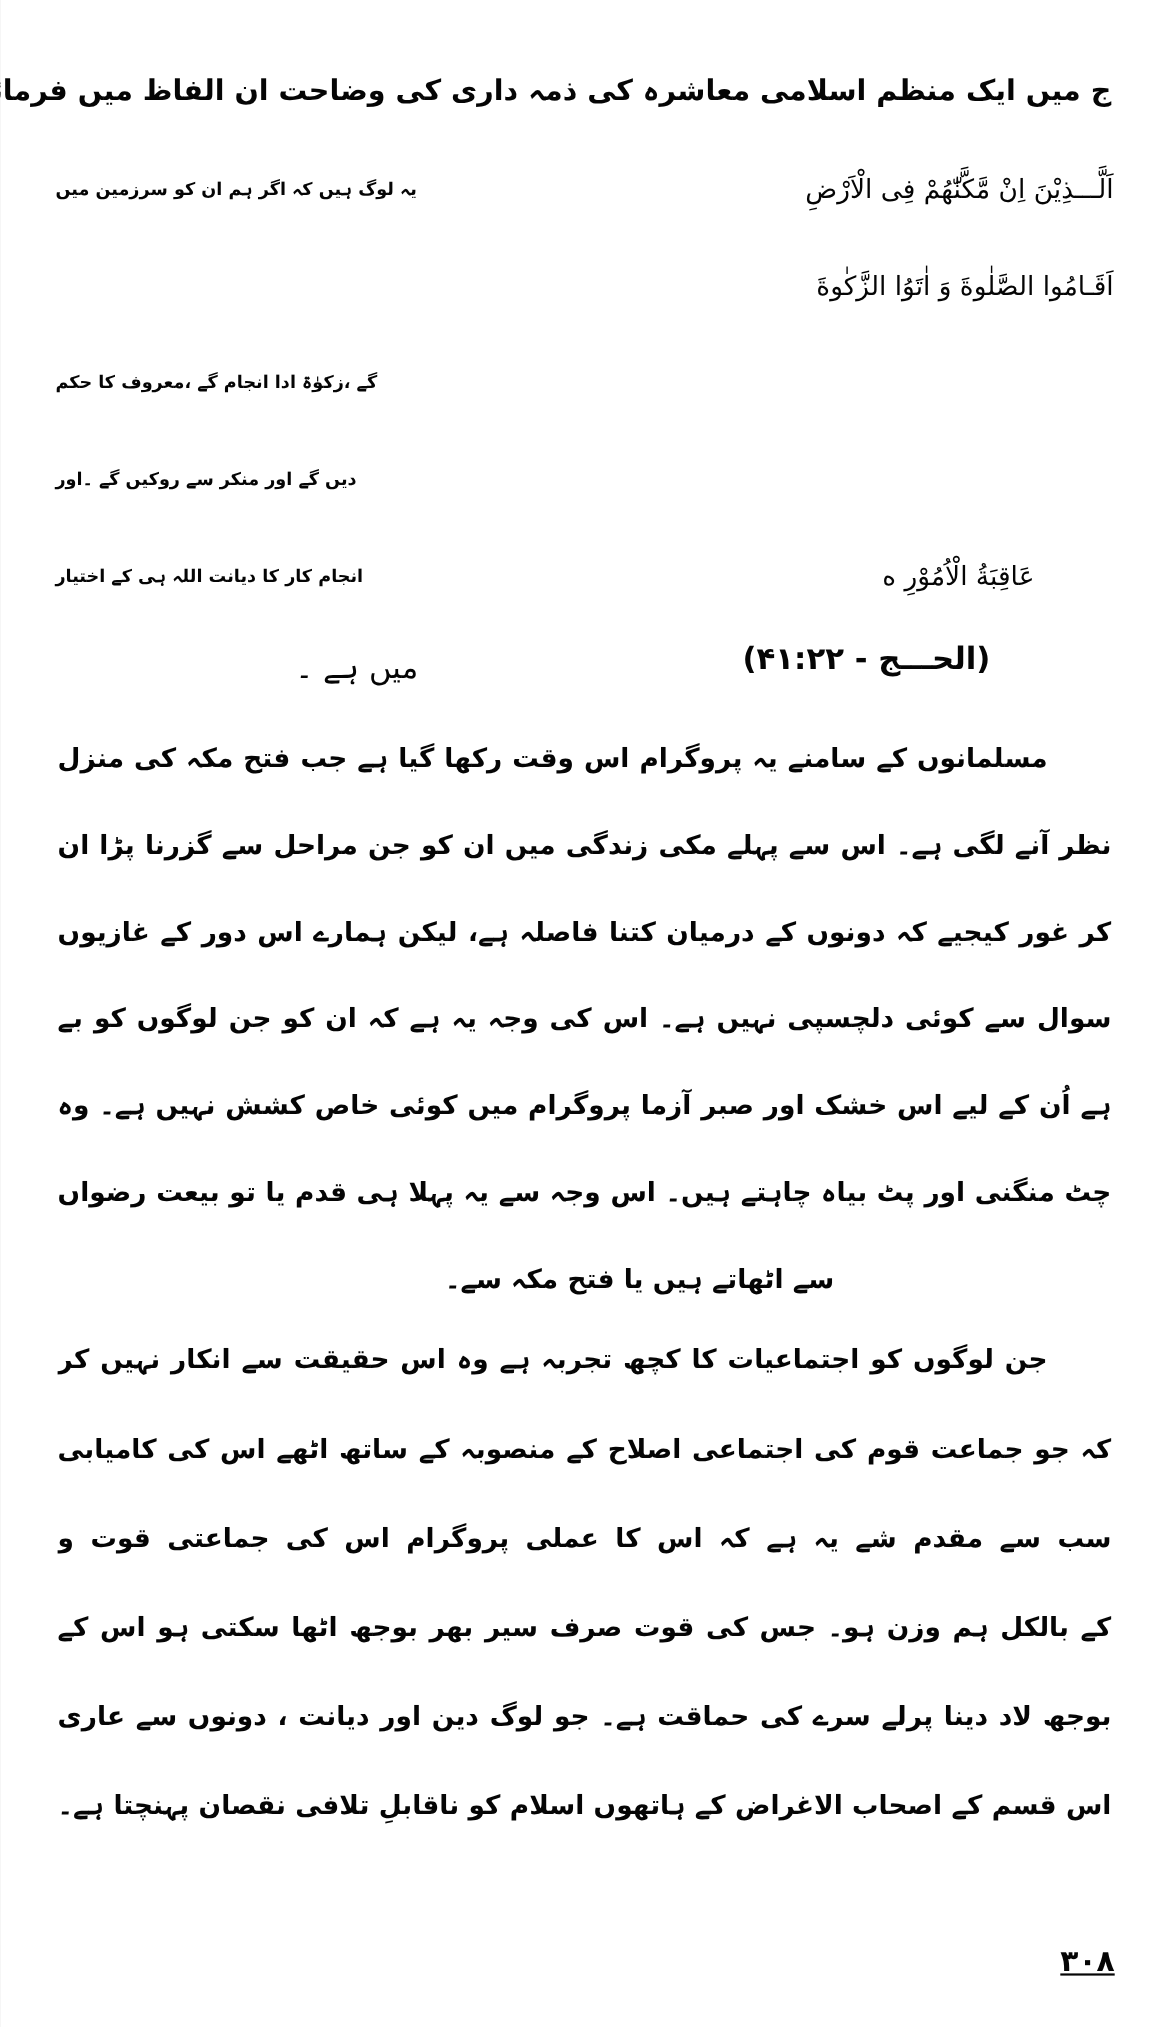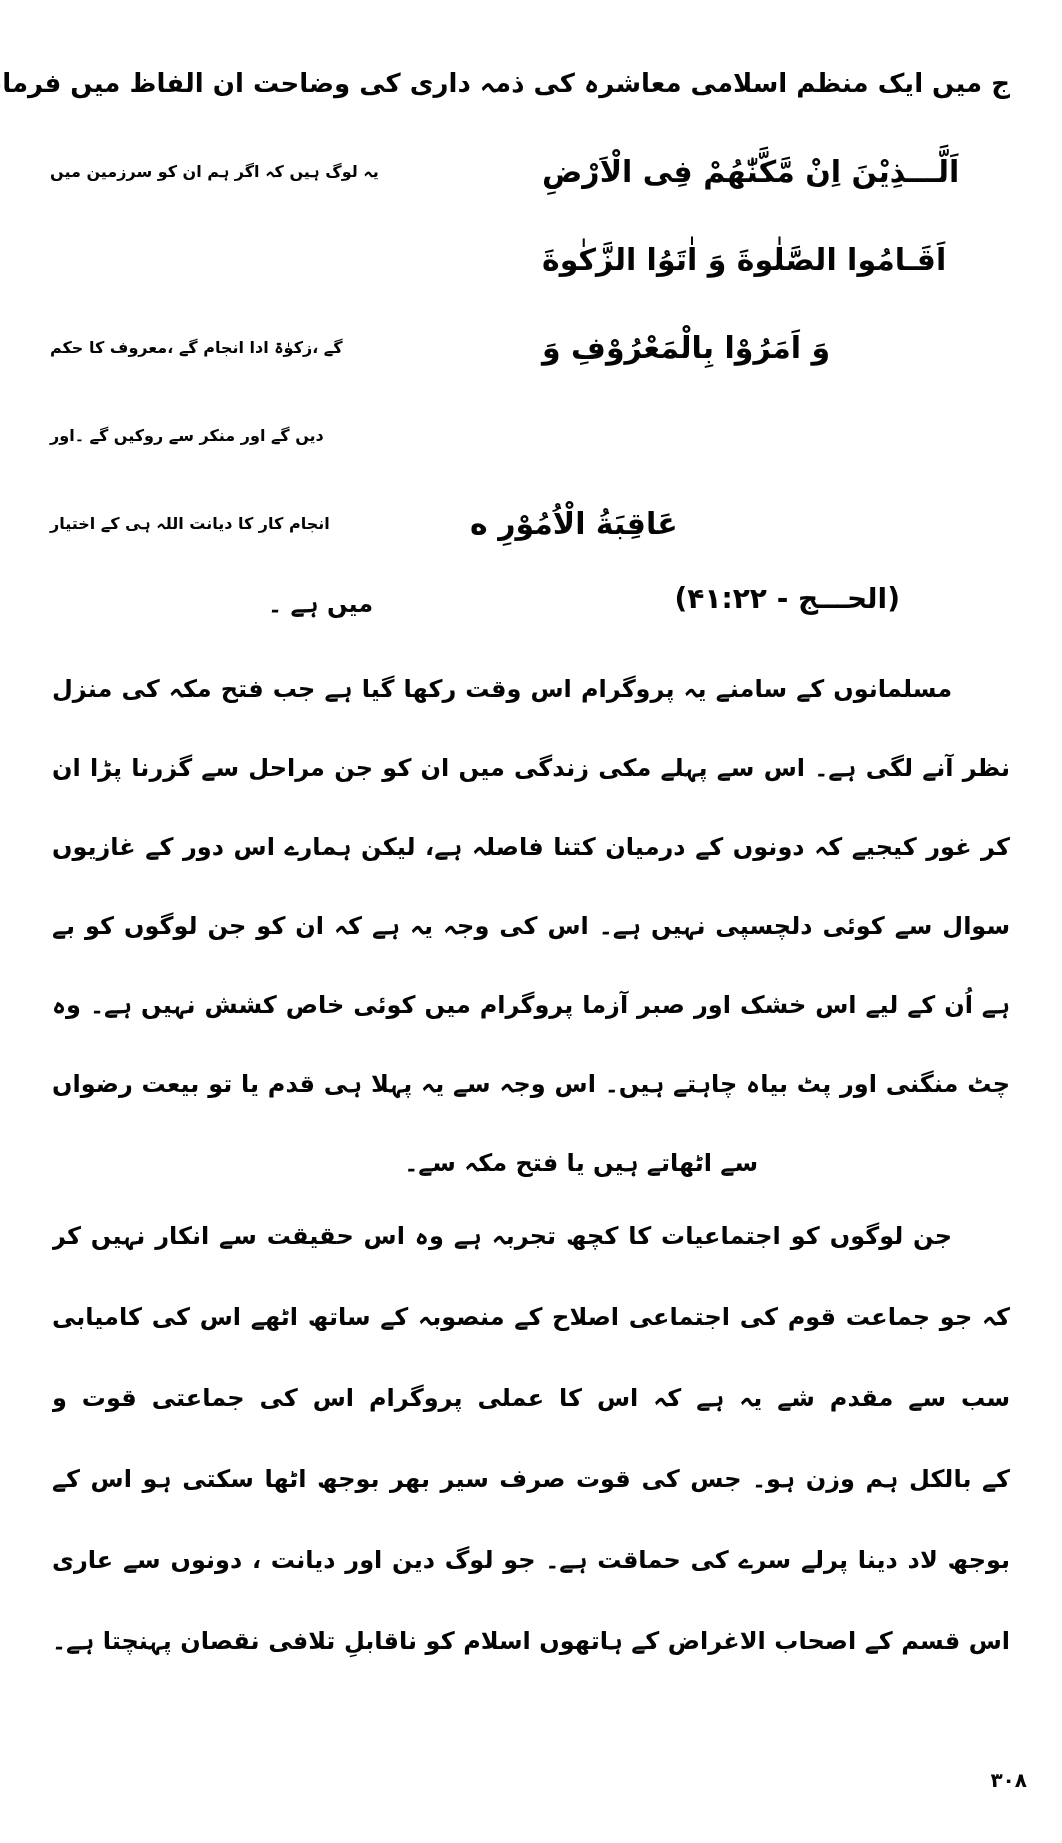--- a/index.html
+++ b/index.html
@@ -8,59 +8,58 @@
   .page{position:absolute;inset:0;background:#ffffff;direction:rtl;}
 
   
   .intro{position:absolute;top:44px;right:52px;left:52px;height:78px;
          line-height:78px;font-size:26px;font-weight:bold;
          text-align:justify;text-align-last:justify;white-space:nowrap;overflow:visible;}
 
   
   .verse-block{position:absolute;top:128px;right:50px;left:50px;}
   .vrow{display:flex;height:88px;align-items:center;direction:rtl;}
-  .arabic{flex:0 0 470px;font-size:30px;font-weight:bold;text-align:left;
+  .arabic{flex:0 0 470px;font-size:24px;font-weight:normal;text-align:right;
           line-height:1.6;padding-left:6px;}
   .vrow:last-child .arabic{padding-right:72px;}
   .urdu{flex:1;font-size:16px;font-weight:bold;text-align:left;line-height:1.5;}
 
   
   .cite-row{position:absolute;top:580px;right:50px;left:50px;height:64px;}
   .cite-ref{position:absolute;right:112px;top:2px;font-size:28px;font-weight:bold;}
-  .cite-tail{position:absolute;left:218px;top:10px;font-size:24px;font-weight:bold;}
+  .cite-tail{position:absolute;left:218px;top:10px;font-size:28px;font-weight:normal;}
 
   
   .para{position:absolute;right:52px;left:52px;}
   .para1{top:650px;}
   .para2{top:1196px;}
   .pline{height:79px;line-height:79px;font-size:24px;font-weight:bold;
          text-align:justify;text-align-last:justify;overflow:hidden;}
   .para2 .pline{height:81px;line-height:81px;}
   .pline.indent{padding-right:58px;}
   .pline.endline{text-align:left;text-align-last:right;padding-right:252px;}
 
-  .page-number{position:absolute;top:1768px;right:35px;font-size:20px;font-weight:bold;}
+  .page-number{position:absolute;top:1768px;right:49px;font-size:27px;font-weight:bold;text-decoration:underline;}
 </style>
 </head>
 <body>
 
 <div class="page">
 
   <div class="intro">ج میں ایک منظم اسلامی معاشرہ کی ذمہ داری کی وضاحت ان الفاظ میں فرمائی گئی ہے؛</div>
 
   <div class="verse-block">
     <div class="vrow">
       <div class="arabic">اَلَّـــذِيْنَ اِنْ مَّكَّنّٰهُمْ فِى الْاَرْضِ</div>
       <div class="urdu">یہ لوگ ہیں کہ اگر ہم ان کو سرزمین میں</div>
     </div>
     <div class="vrow">
       <div class="arabic">اَقَـامُوا الصَّلٰوةَ وَ اٰتَوُا الزَّكٰوةَ</div>
     </div>
     <div class="vrow">
-      <div class="arabic">وَ اَمَرُوْا بِالْمَعْرُوْفِ وَ</div>
       <div class="urdu">گے ،زکوٰۃ ادا انجام گے ،معروف کا حکم</div>
     </div>
     <div class="vrow">
       <div class="urdu">دیں گے اور منکر سے روکیں گے ۔اور</div>
     </div>
     <div class="vrow">
       <div class="arabic">عَاقِبَةُ الْاُمُوْرِ ه</div>
       <div class="urdu">انجام کار کا دیانت اللہ ہی کے اختیار</div>
     </div>
   </div>

